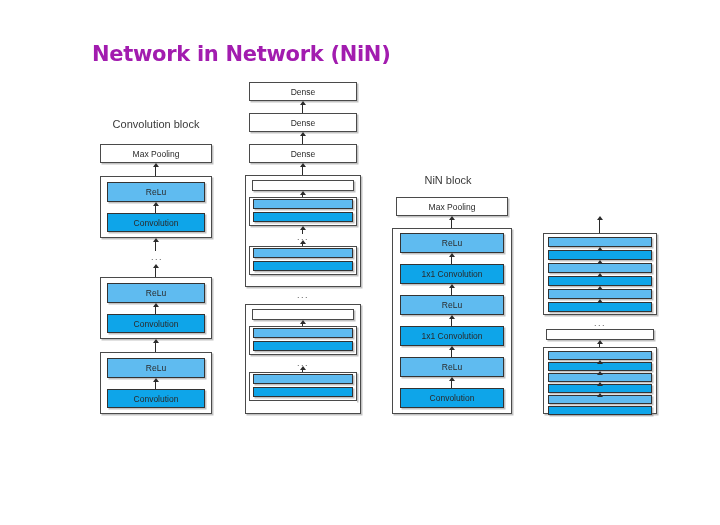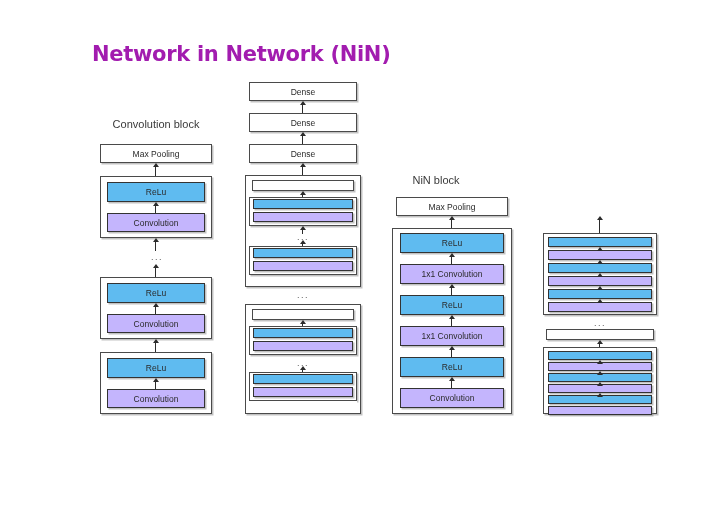--- a/index.html
+++ b/index.html
@@ -23,21 +23,21 @@
   .box{
     position:absolute;box-sizing:border-box;
     border:1px solid #4a4a4a;
     display:flex;align-items:center;justify-content:center;
     font-size:8.5px;color:#2a2a2a;white-space:nowrap;
     background:#ffffff;
     box-shadow:1.5px 1.5px 0 rgba(120,120,120,0.45);
   }
   .box.white{background:#ffffff;}
   .box.dark{background:#5FBBF0;border-color:#333;}
-  .box.light{background:#c4b5fd;border-color:#333;}
+  .box.light{background:#0ea5e9;border-color:#333;}
   .group{
     position:absolute;box-sizing:border-box;
     border:1px solid #4a4a4a;background:#ffffff;
     box-shadow:1.5px 1.5px 0 rgba(120,120,120,0.45);
   }
   
   .arrow{
     position:absolute;width:9px;
     display:flex;flex-direction:column;align-items:center;
   }
@@ -161,21 +161,21 @@
   <div class="dots" style="left:288px;top:360px;width:30px;">...</div>
   <div class="arrow" style="left:298px;top:366px;height:8px;">
     <div class="head"></div>
       <div class="shaft"></div>
   </div>
   <div class="group" style="left:249px;top:372px;width:108px;height:29px;"></div>
   <div class="box dark" style="left:253px;top:374px;width:100px;height:10px;"></div>
   <div class="box light" style="left:253px;top:387px;width:100px;height:10px;"></div>
   <div class="group" style="left:249px;top:401px;width:108px;height:11px;border:none;box-shadow:none;"></div>
 
-  <div class="col-label" style="left:380px;top:174px;width:112px;">NiN block</div>
+  <div class="col-label" style="left:392px;top:174px;width:112px;">NiN block</div>
 
   <div class="box white" style="left:396px;top:197px;width:112px;height:19px;">Max Pooling</div>
   <div class="arrow" style="left:447px;top:216px;height:12px;">
     <div class="head"></div>
       <div class="shaft"></div>
   </div>
 
   <div class="group" style="left:392px;top:228px;width:120px;height:186px;"></div>
 
   <div class="box dark" style="left:400px;top:233px;width:104px;height:20px;">ReLu</div>

